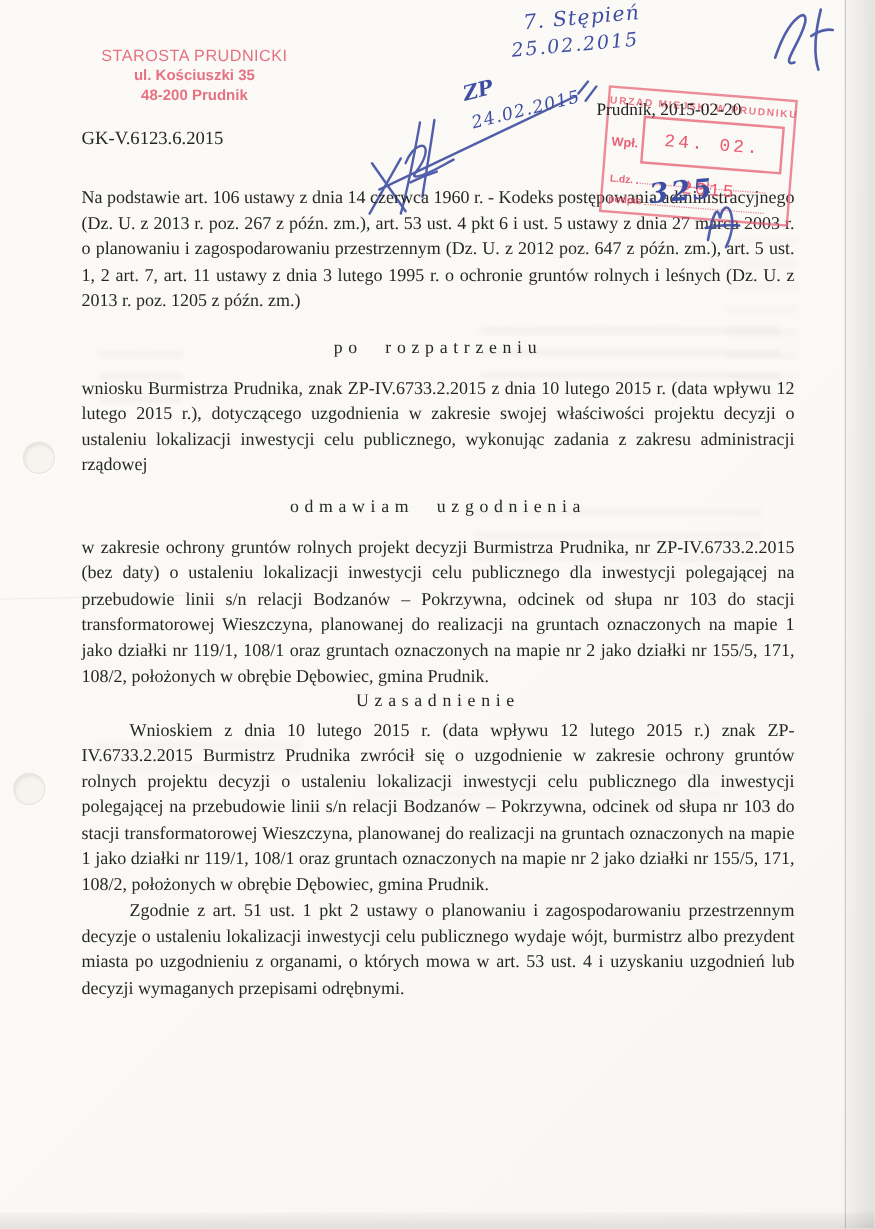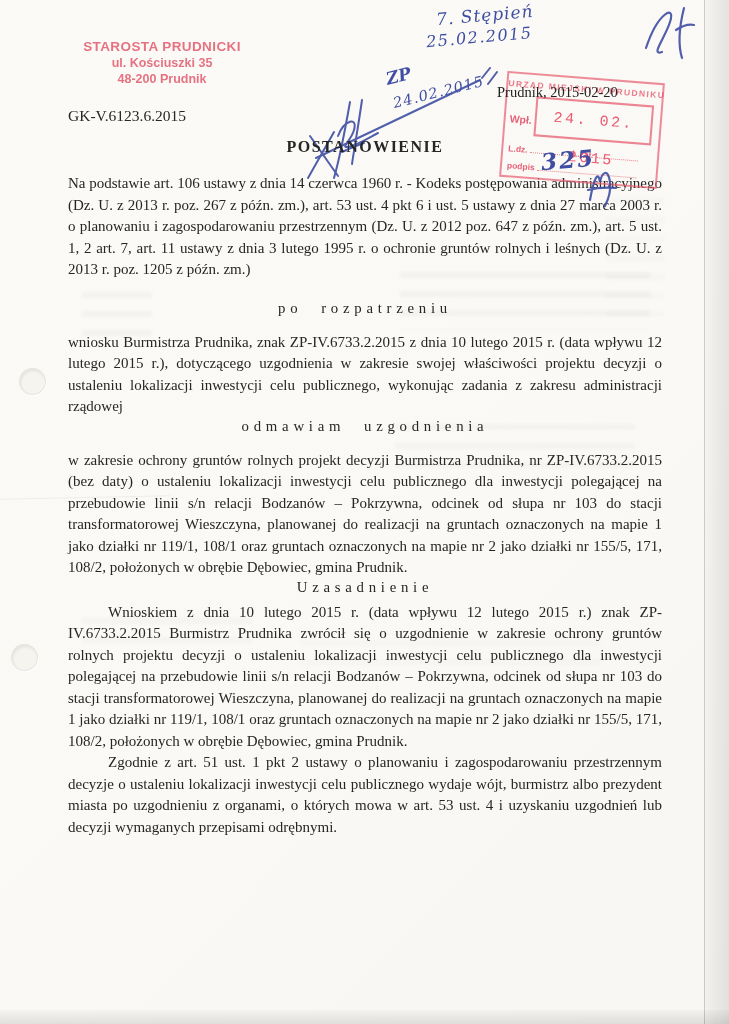--- a/index.html
+++ b/index.html
@@ -28,21 +28,21 @@
   
   .ghost { position:absolute; filter:blur(1.6px); opacity:.5; pointer-events:none;
     background:repeating-linear-gradient(180deg, rgba(110,110,125,0.10) 0 6px, transparent 6px 19px); }
   .crease { position:absolute; left:0; top:497px; width:170px; height:1px;
     background:rgba(0,0,0,0.05); transform:rotate(-1.2deg); }
 
   
   .sender-stamp { position:absolute; left:62px; top:39px; width:200px;
     text-align:center; color:#e45f72; font-family:"Liberation Sans", sans-serif;
     opacity:.88; }
-  .sender-stamp .l1 { font-size:13.5px; font-weight:bold; letter-spacing:.4px; }
+  .sender-stamp .l1 { font-size:13.5px; font-weight:normal; letter-spacing:.4px; }
   .sender-stamp .l2 { font-size:12.5px; font-weight:bold; margin-top:2px; }
   .sender-stamp .l3 { font-size:12.5px; font-weight:bold; margin-top:2px; }
 
   .case-number { position:absolute; left:68px; top:107px; font-size:15.5px; color:#262626; }
 
   
   .hw { color:#3f4ea3; font-family:"DejaVu Serif", serif; font-style:italic; }
   .hw-top { position:absolute; left:437px; top:4px; transform:rotate(-5deg); line-height:22px; }
   .hw-top .n { font-size:17px; letter-spacing:1px; }
   .hw-top .d { font-size:16px; margin-left:-12px; letter-spacing:1.5px; }
@@ -83,21 +83,21 @@
 
   
   .text-col { position:absolute; left:68px; top:138px; width:594px; color:#262626; }
   .doc-title { text-align:center; font-size:16px; font-weight:bold; letter-spacing:1.5px; }
   .para { text-align:justify; font-size:15px; line-height:21.5px; }
   .p1 { margin-top:17px; }
   .spaced-heading { text-align:center; font-weight:normal; font-size:14.8px;
     letter-spacing:.32em; word-spacing:.7em; }
   .h1 { margin-top:19px; }
   .p2 { margin-top:15px; }
-  .h2 { }
+  .h2 { margin-top:15px; }
   .p3 { margin-top:15px; }
   .h3 { }
   .p4 { margin-top:6px; }
   .indent { text-indent:40px; }
 </style>
 </head>
 <body>
 
 <div class="page">
 
@@ -171,21 +171,20 @@
   </div>
   <div class="hw hw-ldz">325</div>
   <svg class="initial-svg" width="38" height="42" viewBox="0 0 38 42">
     <g fill="none" stroke="#3f4ea3" stroke-width="2.2" stroke-linecap="round" opacity="0.9">
       <path d="M6,34 C10,12 14,4 16,16 C18,6 24,2 26,16 C27,24 24,34 21,40"></path>
       <path d="M4,24 C12,22 22,21 32,22"></path>
     </g>
   </svg>
 
   <div class="text-col">
-    <div class="doc-title">POSTANOWIENIE</div>
     <p class="para p1">Na podstawie art. 106 ustawy z dnia 14 czerwca 1960 r. - Kodeks postępowania administracyjnego (Dz. U. z 2013 r. poz. 267 z późn. zm.), art. 53 ust. 4 pkt 6 i ust. 5 ustawy z dnia 27 marca 2003 r. o planowaniu i zagospodarowaniu przestrzennym (Dz. U. z 2012 poz. 647 z późn. zm.), art. 5 ust. 1, 2 art. 7, art. 11 ustawy z dnia 3 lutego 1995 r. o ochronie gruntów rolnych i leśnych (Dz. U. z 2013 r. poz. 1205 z późn. zm.)</p>
     <div class="spaced-heading h1">po rozpatrzeniu</div>
     <p class="para p2">wniosku Burmistrza Prudnika, znak ZP-IV.6733.2.2015 z dnia 10 lutego 2015 r. (data wpływu 12 lutego 2015 r.), dotyczącego uzgodnienia w zakresie swojej właściwości projektu decyzji o ustaleniu lokalizacji inwestycji celu publicznego, wykonując zadania z zakresu administracji rządowej</p>
     <div class="spaced-heading h2">odmawiam uzgodnienia</div>
     <p class="para p3">w zakresie ochrony gruntów rolnych projekt decyzji Burmistrza Prudnika, nr ZP-IV.6733.2.2015 (bez daty) o ustaleniu lokalizacji inwestycji celu publicznego dla inwestycji polegającej na przebudowie linii s/n relacji Bodzanów – Pokrzywna, odcinek od słupa nr 103 do stacji transformatorowej Wieszczyna, planowanej do realizacji na gruntach oznaczonych na mapie 1 jako działki nr 119/1, 108/1 oraz gruntach oznaczonych na mapie nr 2 jako działki nr 155/5, 171, 108/2, położonych w obrębie Dębowiec, gmina Prudnik.</p>
     <div class="spaced-heading h3">Uzasadnienie</div>
     <p class="para p4 indent">Wnioskiem z dnia 10 lutego 2015 r. (data wpływu 12 lutego 2015 r.) znak ZP-IV.6733.2.2015 Burmistrz Prudnika zwrócił się o uzgodnienie w zakresie ochrony gruntów rolnych projektu decyzji o ustaleniu lokalizacji inwestycji celu publicznego dla inwestycji polegającej na przebudowie linii s/n relacji Bodzanów – Pokrzywna, odcinek od słupa nr 103 do stacji transformatorowej Wieszczyna, planowanej do realizacji na gruntach oznaczonych na mapie 1 jako działki nr 119/1, 108/1 oraz gruntach oznaczonych na mapie nr 2 jako działki nr 155/5, 171, 108/2, położonych w obrębie Dębowiec, gmina Prudnik.</p>
     <p class="para indent">Zgodnie z art. 51 ust. 1 pkt 2 ustawy o planowaniu i zagospodarowaniu przestrzennym decyzje o ustaleniu lokalizacji inwestycji celu publicznego wydaje wójt, burmistrz albo prezydent miasta po uzgodnieniu z organami, o których mowa w art. 53 ust. 4 i uzyskaniu uzgodnień lub decyzji wymaganych przepisami odrębnymi.</p>
   </div>
 

